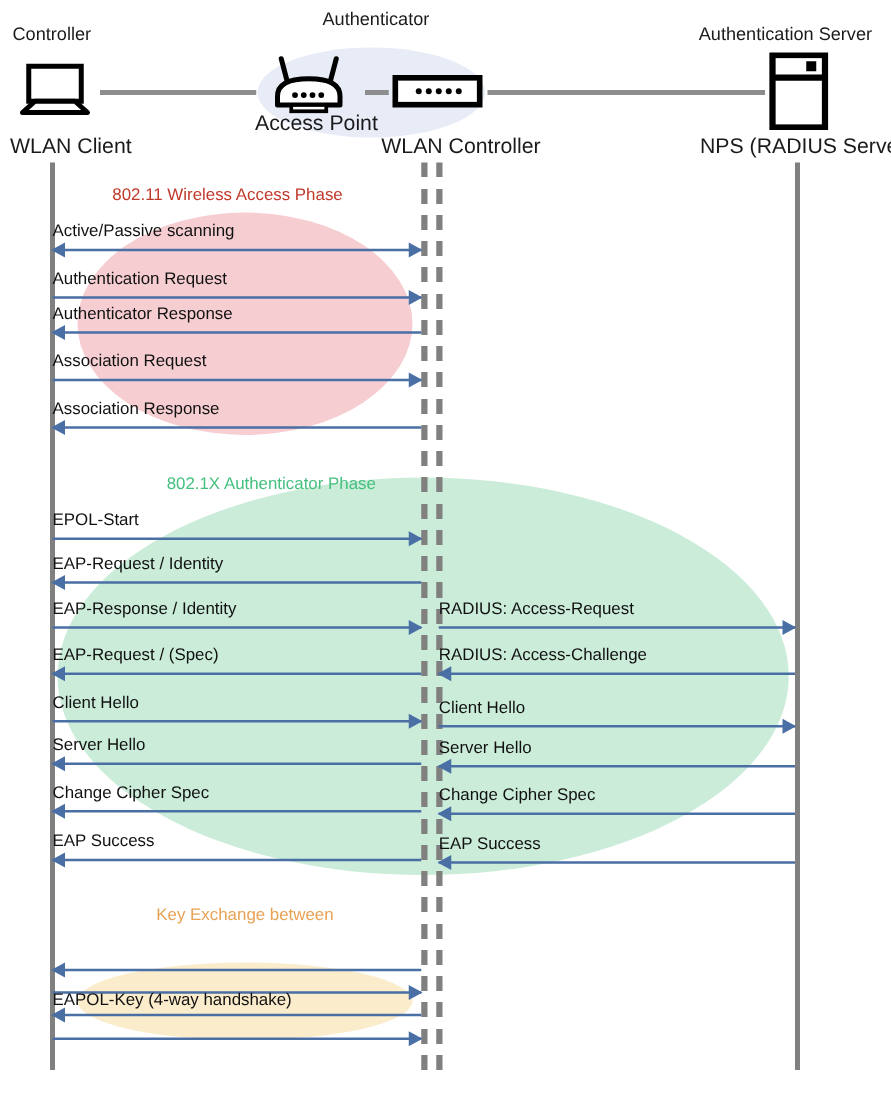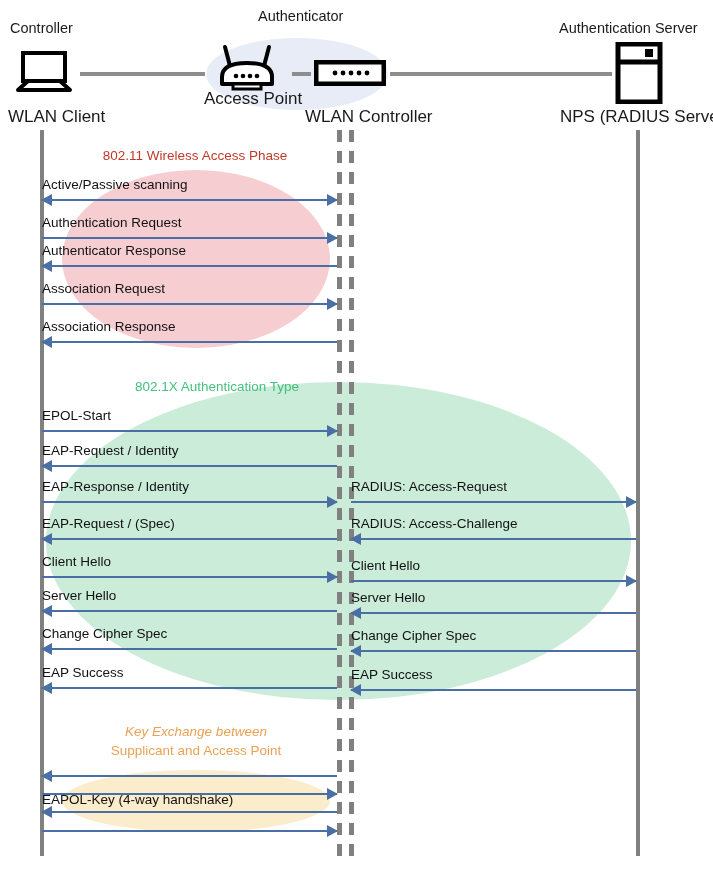--- a/index.html
+++ b/index.html
@@ -175,21 +175,21 @@
 
   <div class="phase-ellipse ell-pink" style="left:62px; top:170px; width:268px; height:178px;"></div>
   <div class="phase-ellipse ell-green" style="left:46px; top:382px; width:585px; height:318px;"></div>
   <div class="phase-ellipse ell-amber" style="left:62px; top:770px; width:268px; height:62px;"></div>
 
   <div class="lifeline" style="left:40px; top:130px; height:726px;"></div>
   <div class="lifeline-dashed" style="left:337px; top:130px; height:726px;"></div>
   <div class="lifeline-dashed" style="left:349px; top:130px; height:726px;"></div>
   <div class="lifeline" style="left:636px; top:130px; height:726px;"></div>
 
-  <div class="phase-label lbl-red" style="left:61px; top:146px; width:268px;">802.11 Wireless Access Phase</div>
+  <div class="phase-label lbl-red" style="left:48px; top:146px; width:268px;">802.11 Wireless Access Phase</div>
 
   <div class="msg" style="left:42px; top:199px; width:295px;">
     <div class="msg-label">Active/Passive scanning</div>
     <div class="msg-line"></div>
     <div class="arrow-head left"></div>
     <div class="arrow-head right"></div>
   </div>
 
   <div class="msg" style="left:42px; top:237px; width:295px;">
     <div class="msg-label">Authentication Request</div>
@@ -208,21 +208,21 @@
     <div class="msg-line"></div>
     <div class="arrow-head right"></div>
   </div>
 
   <div class="msg" style="left:42px; top:341px; width:295px;">
     <div class="msg-label">Association Response</div>
     <div class="msg-line"></div>
     <div class="arrow-head left"></div>
   </div>
 
-  <div class="phase-label lbl-green" style="left:62px; top:377px; width:310px;">802.1X Authentication Type</div>
+  <div class="phase-label lbl-green" style="left:62px; top:377px; width:310px;">802.1X Authenticator Phase</div>
 
   <div class="msg" style="left:42px; top:430px; width:295px;">
     <div class="msg-label">EPOL-Start</div>
     <div class="msg-line"></div>
     <div class="arrow-head right"></div>
   </div>
 
   <div class="msg" style="left:42px; top:465px; width:295px;">
     <div class="msg-label">EAP-Request / Identity</div>
     <div class="msg-line"></div>
@@ -294,22 +294,21 @@
     <div class="msg-line"></div>
     <div class="arrow-head left"></div>
   </div>
 
   <div class="msg" style="left:351px; top:689px; width:285px;">
     <div class="msg-label">EAP Success</div>
     <div class="msg-line"></div>
     <div class="arrow-head left"></div>
   </div>
 
-  <div class="phase-label lbl-amber" style="left:62px; top:722px; width:268px;font-style:italic;">Key Exchange between</div>
-  <div class="phase-label lbl-amber" style="left:62px; top:741px; width:268px;">Supplicant and Access Point</div>
+  <div class="phase-label lbl-amber" style="left:62px; top:722px; width:268px;">Key Exchange between</div>
 
   <div class="msg" style="left:42px; top:775px; width:295px;">
     <div class="msg-line"></div>
     <div class="arrow-head left"></div>
   </div>
 
   <div class="msg" style="left:42px; top:793px; width:295px;">
     <div class="msg-line"></div>
     <div class="arrow-head right"></div>
   </div>

